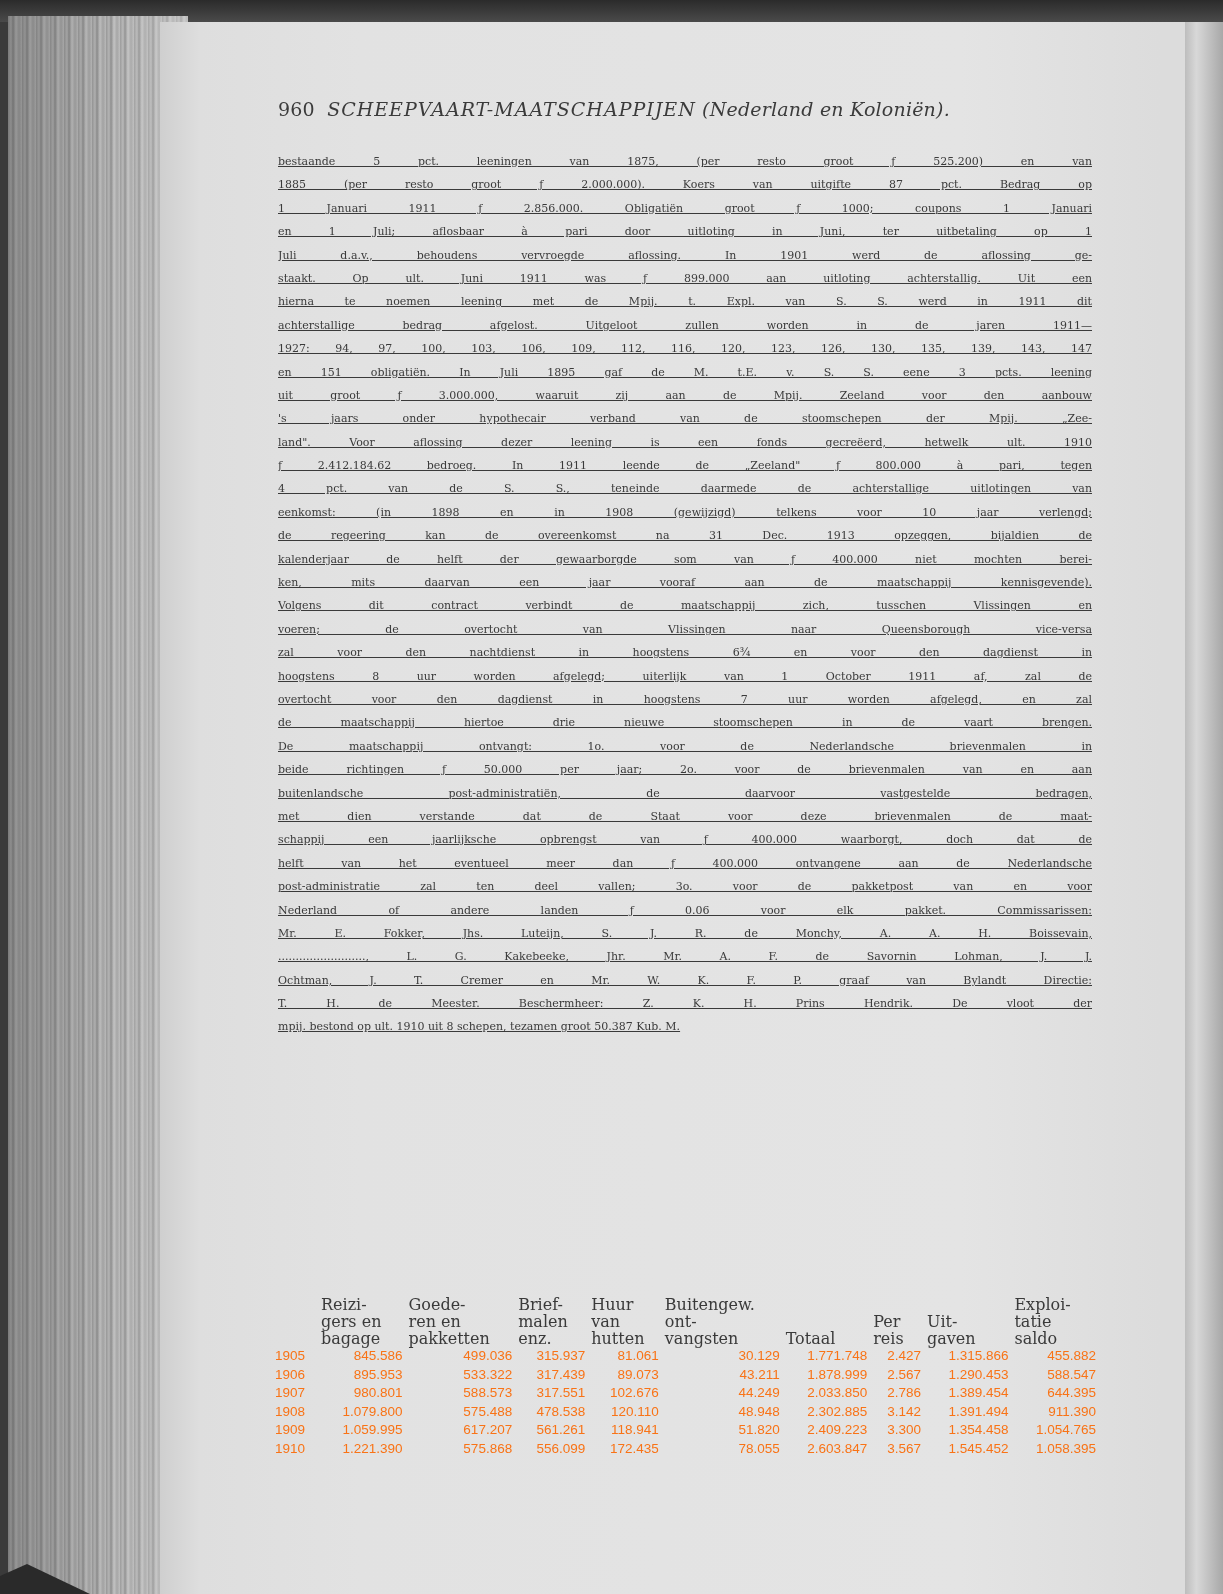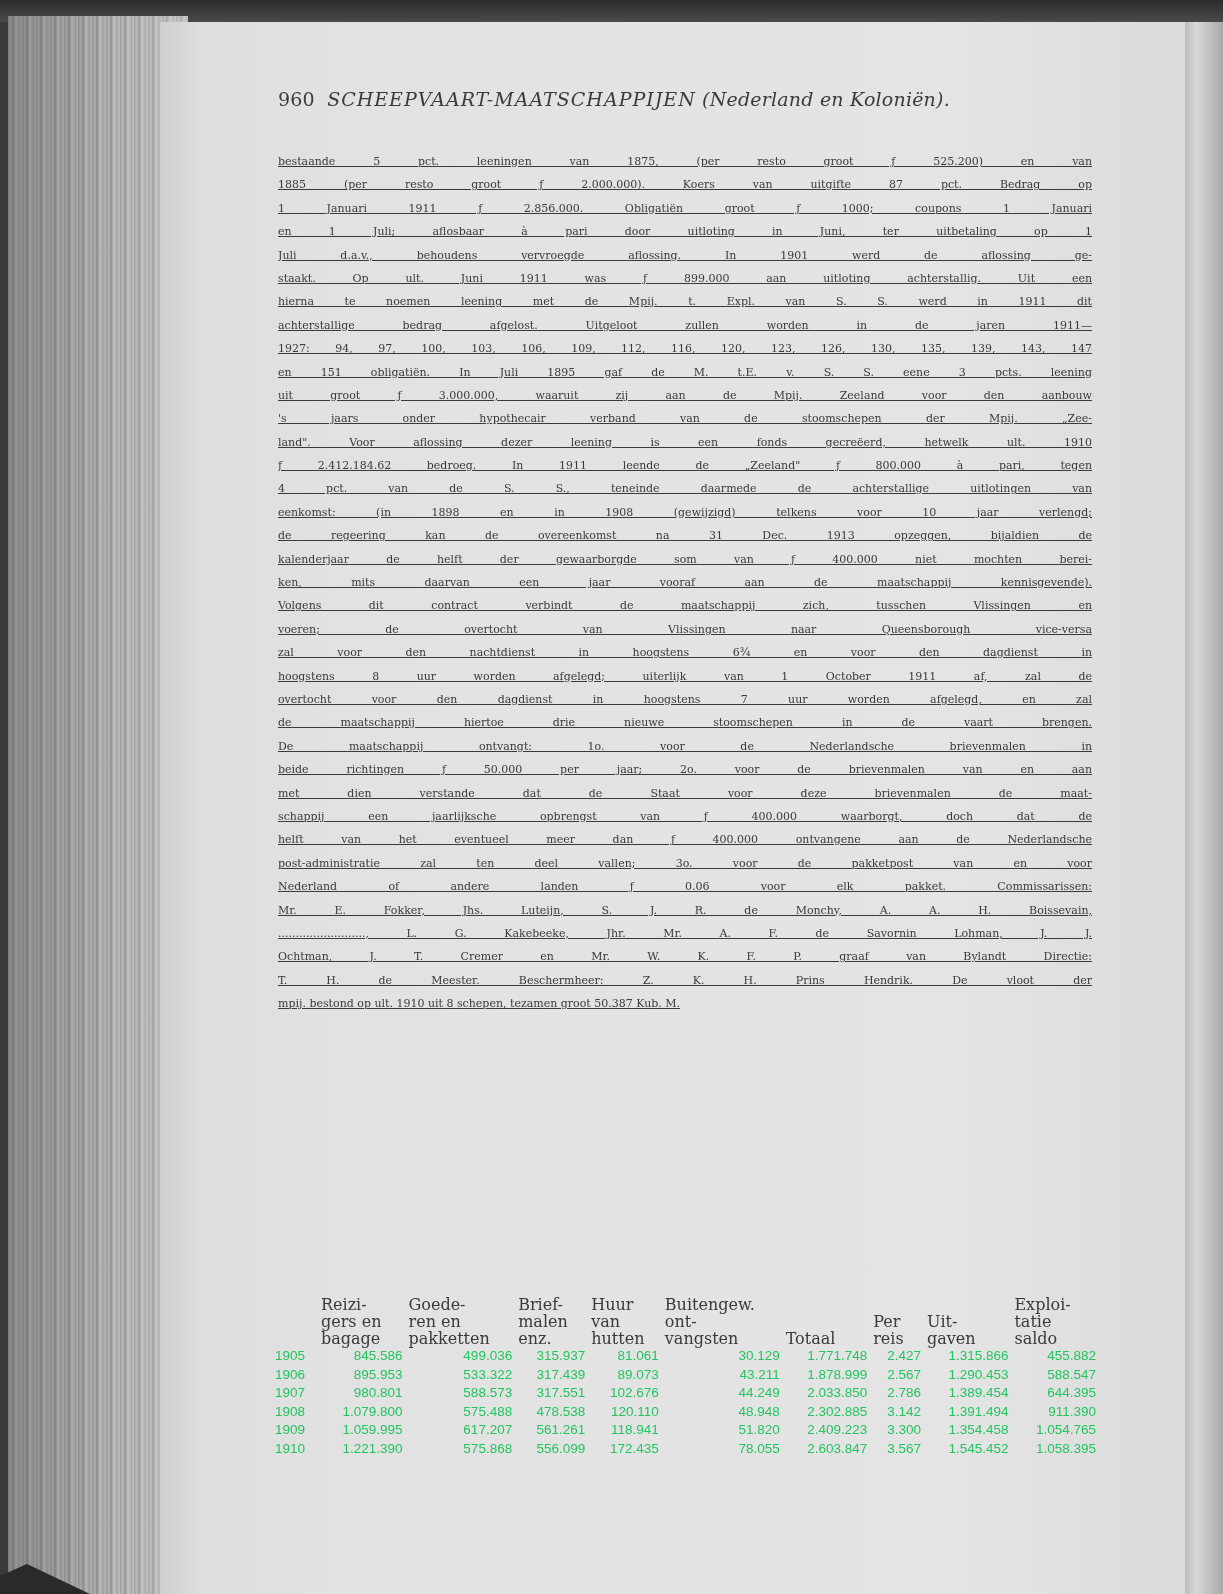--- a/index.html
+++ b/index.html
@@ -26,21 +26,21 @@
   }
   .right-edge {
     position:absolute; left:1185px; top:22px; width:38px; height:1572px;
     background:linear-gradient(90deg,#bdbdbd,#d8d8d8 30%,#a8a8a8);
   }
   .bottom-corner {
     position:absolute; left:0; bottom:0; width:90px; height:30px;
     background:#2a2a2a; clip-path:polygon(0 40%,30% 0,100% 100%,0 100%);
   }
   .running-head {
-    position:absolute; left:278px; top:88px; width:820px;
+    position:absolute; left:278px; top:98px; width:820px;
     font-size:19px; color:#3b3b3b; letter-spacing:.2px; white-space:nowrap;
   }
   .running-head .pg { font-style:normal; margin-right:6px; }
   .running-head .ttl { font-style:italic; letter-spacing:1px; }
   .running-head .sub { font-style:italic; }
   .body-text {
     position:absolute; left:278px; top:150px; width:814px;
     font-size:11px; line-height:23.4px; color:#3a3a3a;
     text-align:justify;
     text-decoration:underline;
@@ -50,21 +50,21 @@
   table.exploit {
     position:absolute; left:275px; top:1296px; width:825px;
     border-collapse:collapse; color:#3a3a3a;
     font-family:"DejaVu Serif","Liberation Serif",serif;
   }
   table.exploit th {
     font-weight:normal; font-size:16px; line-height:17px; padding:0 2px; text-align:left; vertical-align:bottom;
   }
   table.exploit td {
     font-family:"Liberation Sans Narrow","Liberation Sans",sans-serif;
-    font-size:13.5px; line-height:18.5px; padding:0 4px; text-align:right; color:#22c55e;
+    font-size:13.5px; line-height:18.5px; padding:0 4px; text-align:right; color:#f97316;
   }
   table.exploit td.yr { text-align:left; padding-left:0; width:40px; }
   table.exploit th.yr { width:40px; }
 </style>
 </head>
 <body>
 
 <div class="top-shadow"></div>
 <div class="page-stack"></div>
 <div class="page"></div>
@@ -98,20 +98,21 @@
     <span class="line">kalenderjaar de helft der gewaarborgde som van ƒ 400.000 niet mochten berei-</span>
     <span class="line">ken, mits daarvan een jaar vooraf aan de maatschappij kennisgevende).</span>
     <span class="line">Volgens dit contract verbindt de maatschappij zich, tusschen Vlissingen en</span>
     <span class="line">voeren; de overtocht van Vlissingen naar Queensborough vice-versa</span>
     <span class="line">zal voor den nachtdienst in hoogstens 6¾ en voor den dagdienst in</span>
     <span class="line">hoogstens 8 uur worden afgelegd; uiterlijk van 1 October 1911 af, zal de</span>
     <span class="line">overtocht voor den dagdienst in hoogstens 7 uur worden afgelegd, en zal</span>
     <span class="line">de maatschappij hiertoe drie nieuwe stoomschepen in de vaart brengen.</span>
     <span class="line">De maatschappij ontvangt: 1o. voor de Nederlandsche brievenmalen in</span>
     <span class="line">beide richtingen ƒ 50.000 per jaar; 2o. voor de brievenmalen van en aan</span>
+    <span class="line">buitenlandsche post-administratiën, de daarvoor vastgestelde bedragen,</span>
     <span class="line">met dien verstande dat de Staat voor deze brievenmalen de maat-</span>
     <span class="line">schappij een jaarlijksche opbrengst van ƒ 400.000 waarborgt, doch dat de</span>
     <span class="line">helft van het eventueel meer dan ƒ 400.000 ontvangene aan de Nederlandsche</span>
     <span class="line">post-administratie zal ten deel vallen; 3o. voor de pakketpost van en voor</span>
     <span class="line">Nederland of andere landen ƒ 0.06 voor elk pakket. Commissarissen:</span>
     <span class="line">Mr. E. Fokker, Jhs. Luteijn, S. J. R. de Monchy, A. A. H. Boissevain,</span>
     <span class="line">........................., L. G. Kakebeeke, Jhr. Mr. A. F. de Savornin Lohman, J. J.</span>
     <span class="line">Ochtman, J. T. Cremer en Mr. W. K. F. P. graaf van Bylandt Directie:</span>
     <span class="line">T. H. de Meester. Beschermheer: Z. K. H. Prins Hendrik. De vloot der</span>
     <span class="line last">mpij. bestond op ult. 1910 uit 8 schepen, tezamen groot 50.387 Kub. M.</span>

